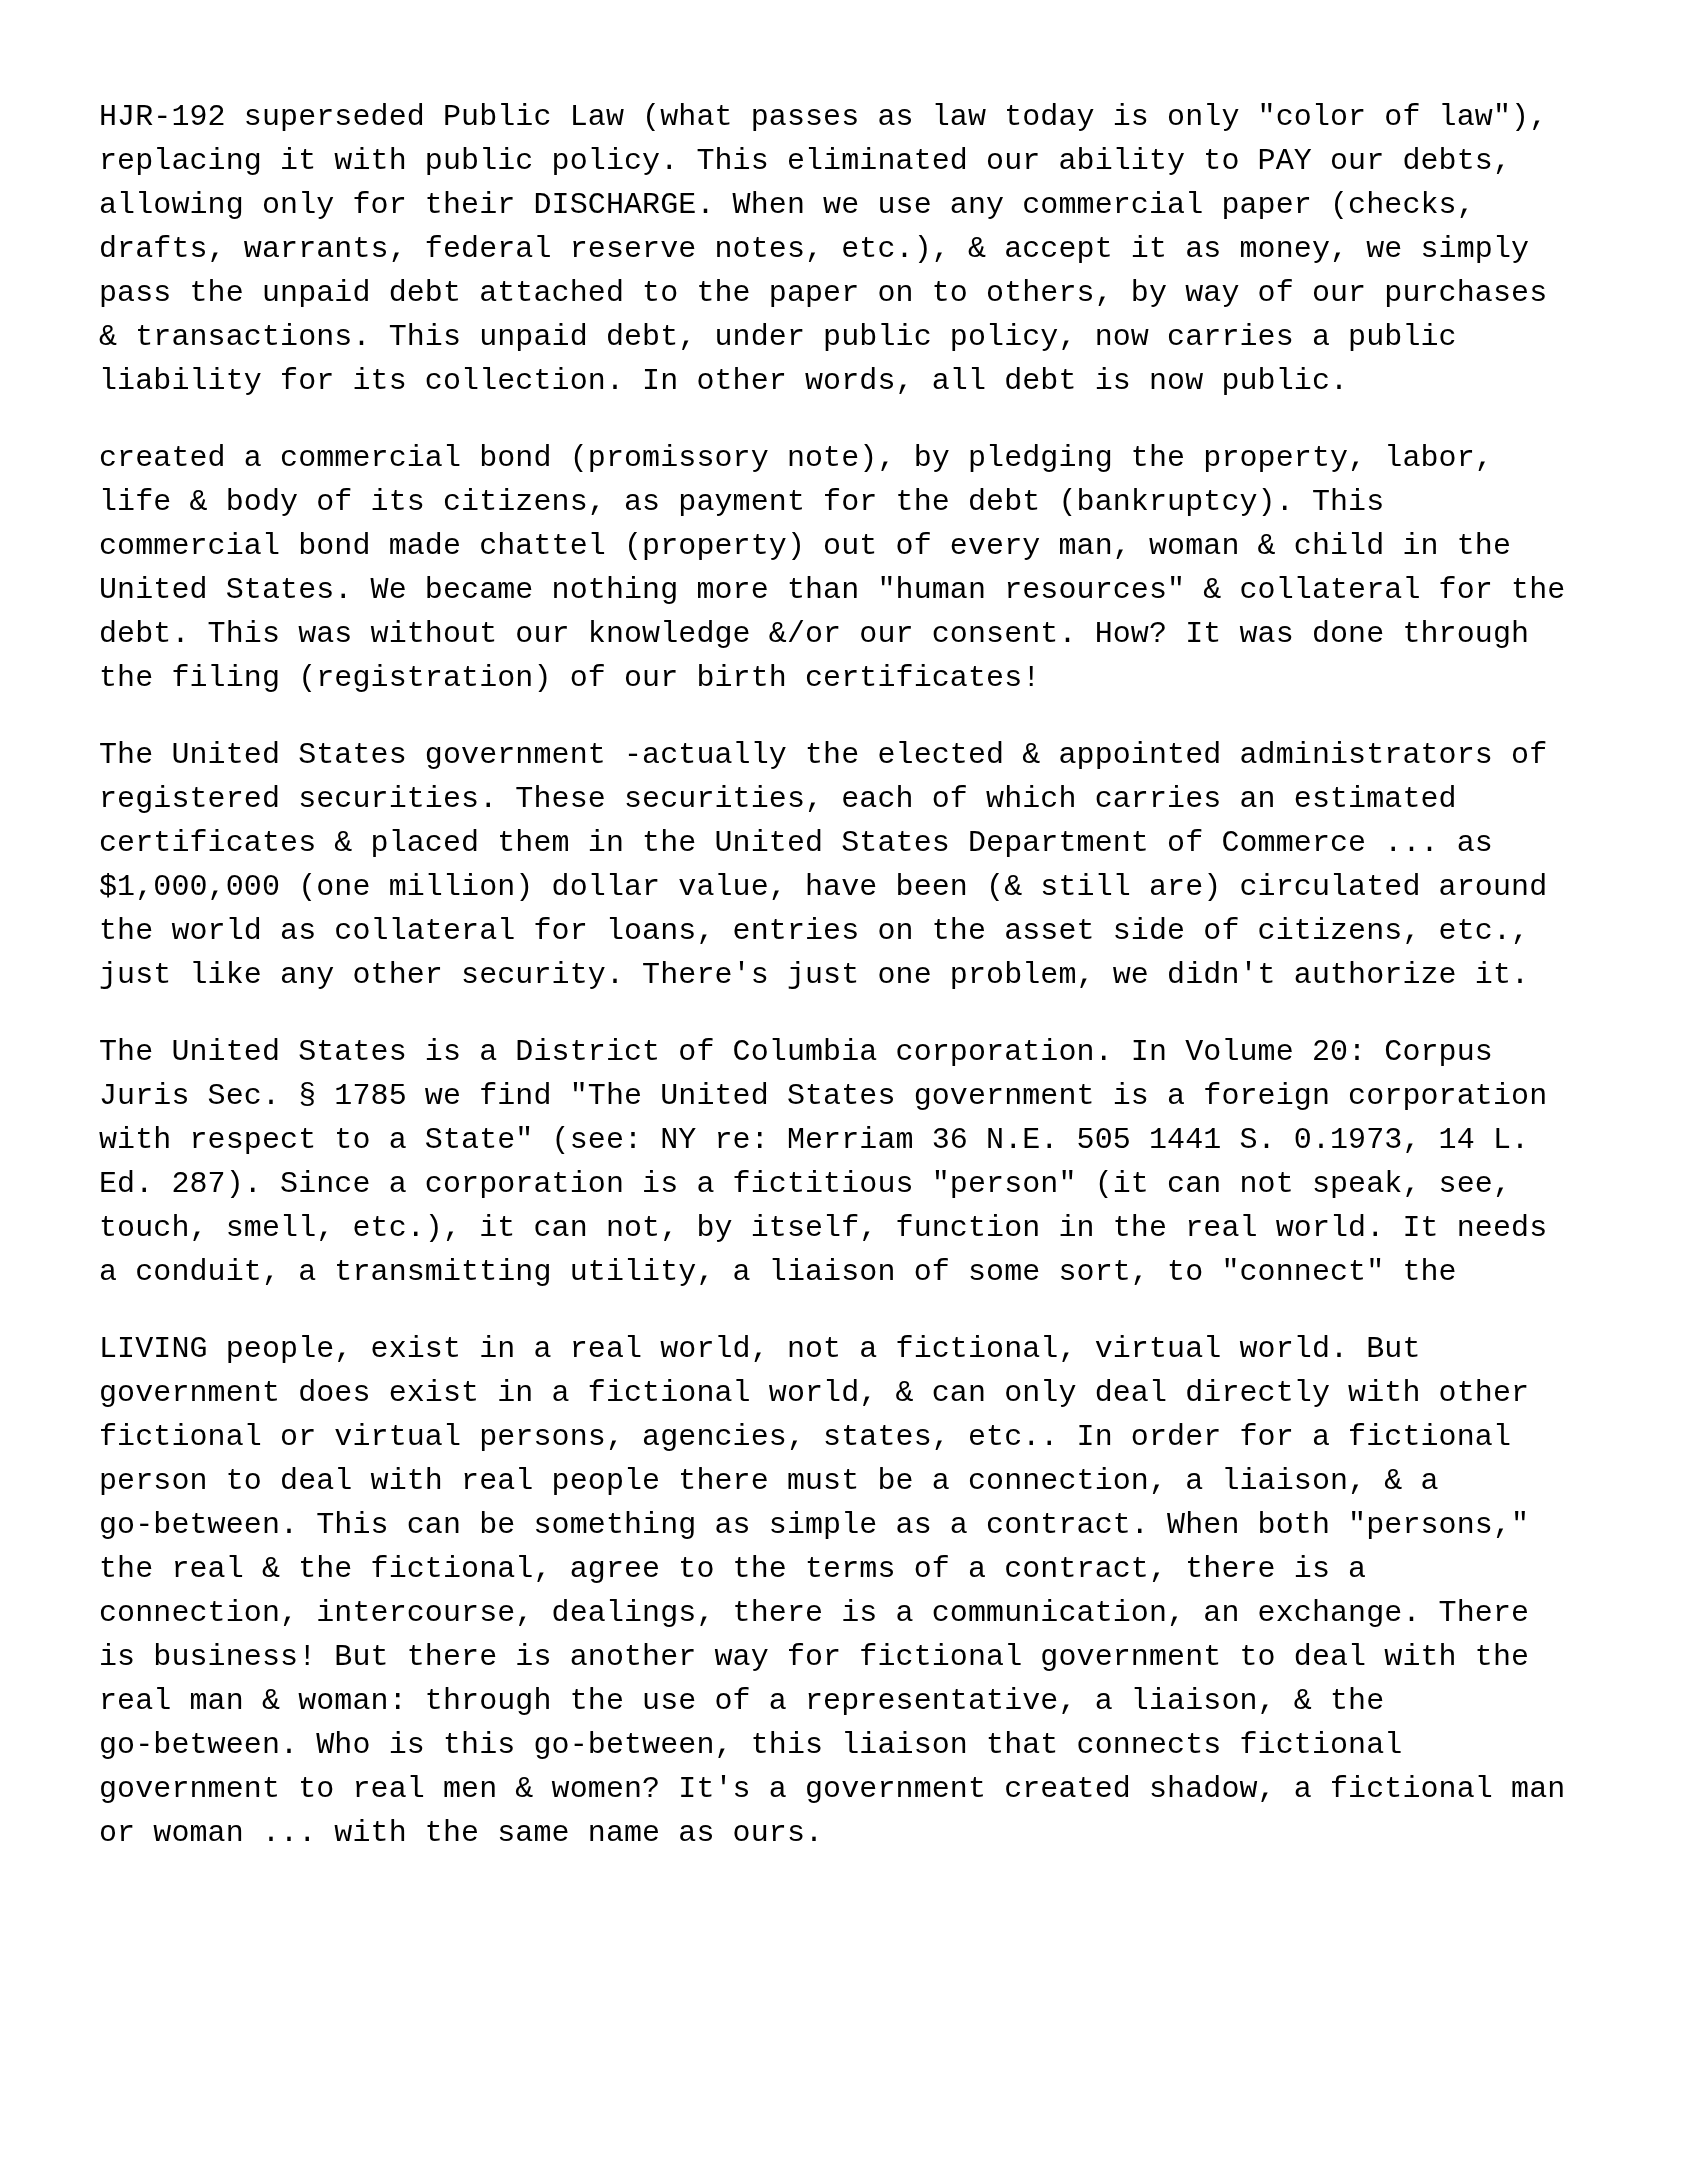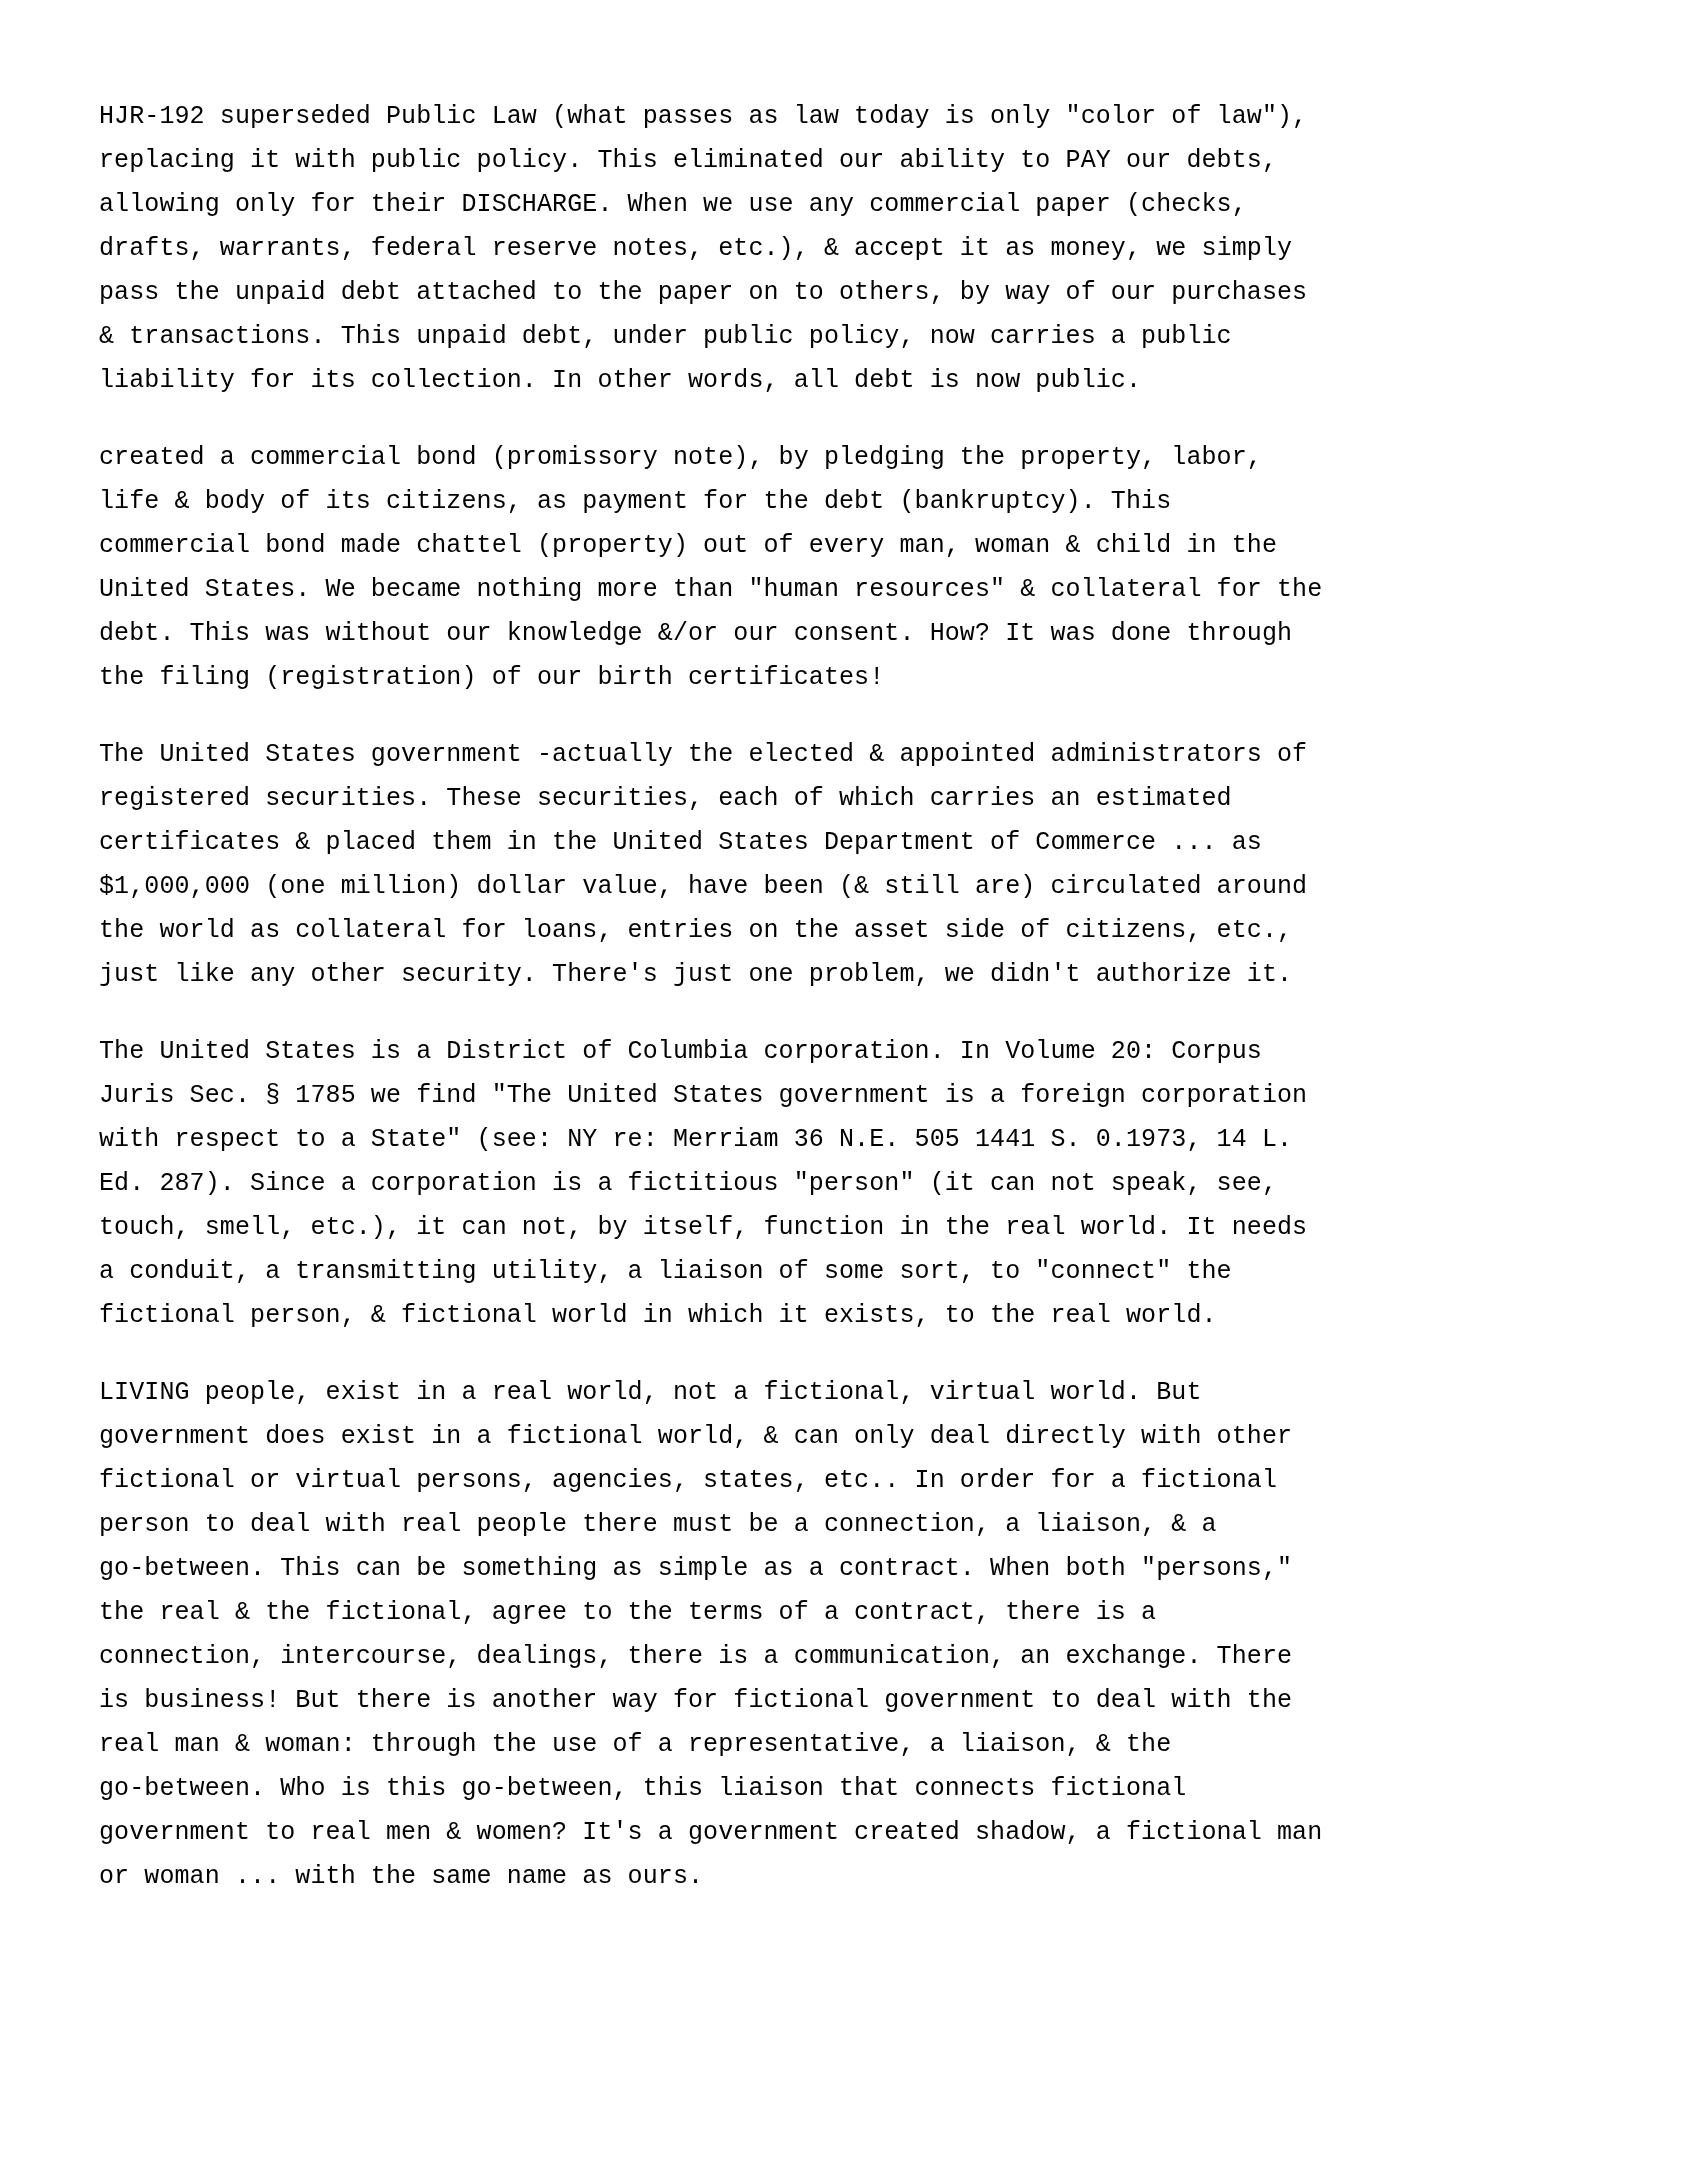--- a/index.html
+++ b/index.html
@@ -13,21 +13,21 @@
     position: relative;
     overflow: hidden;
   }
   .page {
     position: absolute;
     left: 99px;
     top: 95px;
     width: 1516px;
     color: #000000;
     font-family: "Liberation Mono", "DejaVu Sans Mono", monospace;
-    font-size: 25px;
+    font-size: 30px;
     line-height: 44px;
     letter-spacing: 0.1px;
   }
   .para {
     margin: 0 0 33px 0;
   }
   .line {
     display: block;
     white-space: pre;
     height: 44px;
@@ -66,21 +66,20 @@
     <span class="line">just like any other security. There's just one problem, we didn't authorize it.</span>
   </div>
 
   <div class="para">
     <span class="line">The United States is a District of Columbia corporation. In Volume 20: Corpus</span>
     <span class="line">Juris Sec. § 1785 we find "The United States government is a foreign corporation</span>
     <span class="line">with respect to a State" (see: NY re: Merriam 36 N.E. 505 1441 S. 0.1973, 14 L.</span>
     <span class="line">Ed. 287). Since a corporation is a fictitious "person" (it can not speak, see,</span>
     <span class="line">touch, smell, etc.), it can not, by itself, function in the real world. It needs</span>
     <span class="line">a conduit, a transmitting utility, a liaison of some sort, to "connect" the</span>
-    <span class="line">fictional person, &amp; fictional world in which it exists, to the real world.</span>
   </div>
 
   <div class="para">
     <span class="line">LIVING people, exist in a real world, not a fictional, virtual world. But</span>
     <span class="line">government does exist in a fictional world, &amp; can only deal directly with other</span>
     <span class="line">fictional or virtual persons, agencies, states, etc.. In order for a fictional</span>
     <span class="line">person to deal with real people there must be a connection, a liaison, &amp; a</span>
     <span class="line">go-between. This can be something as simple as a contract. When both "persons,"</span>
     <span class="line">the real &amp; the fictional, agree to the terms of a contract, there is a</span>
     <span class="line">connection, intercourse, dealings, there is a communication, an exchange. There</span>

